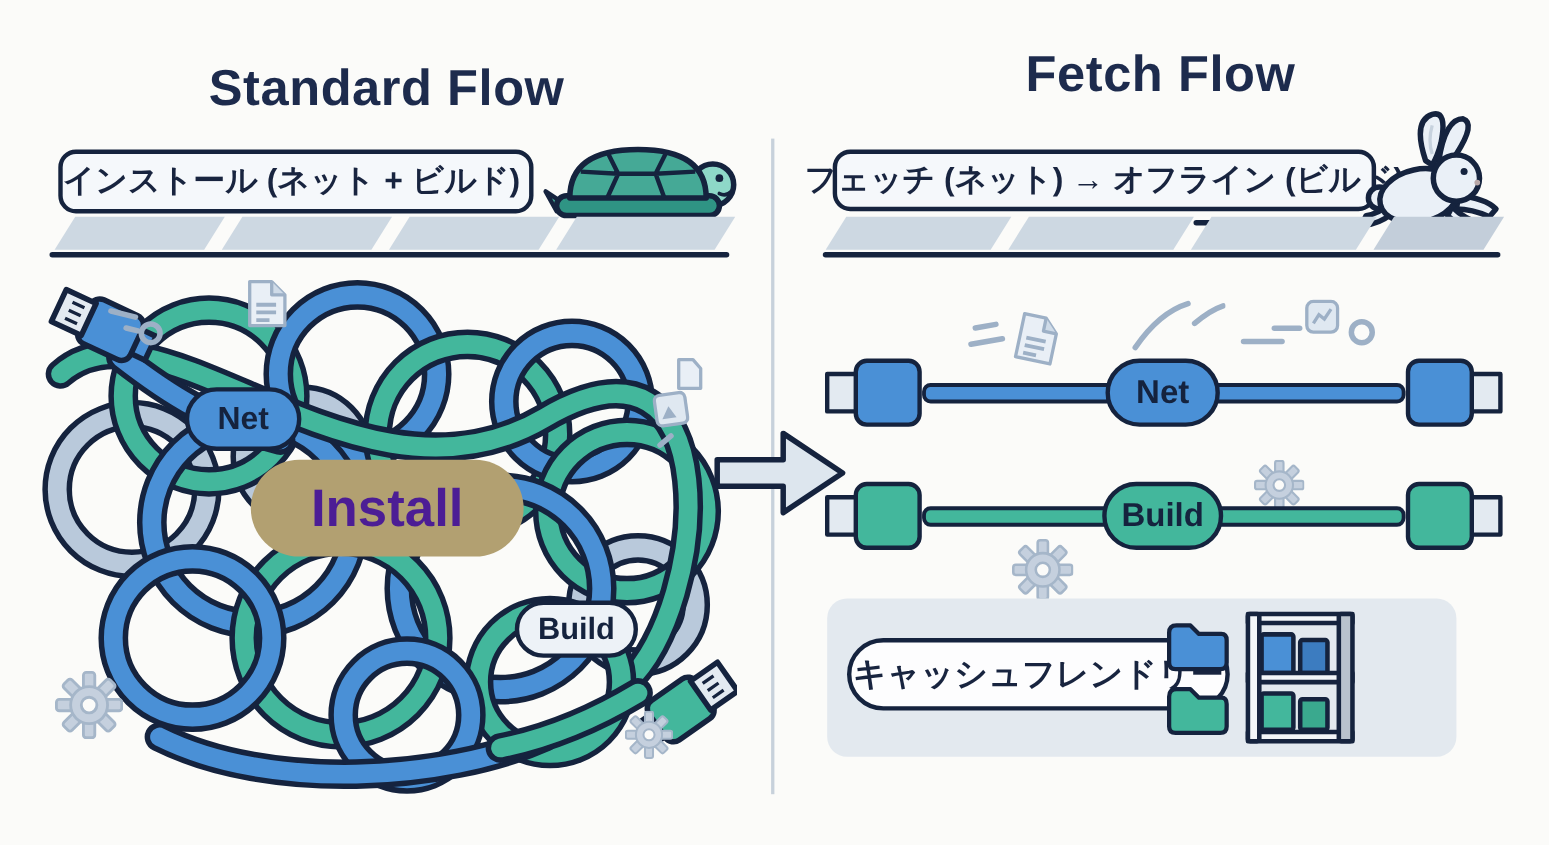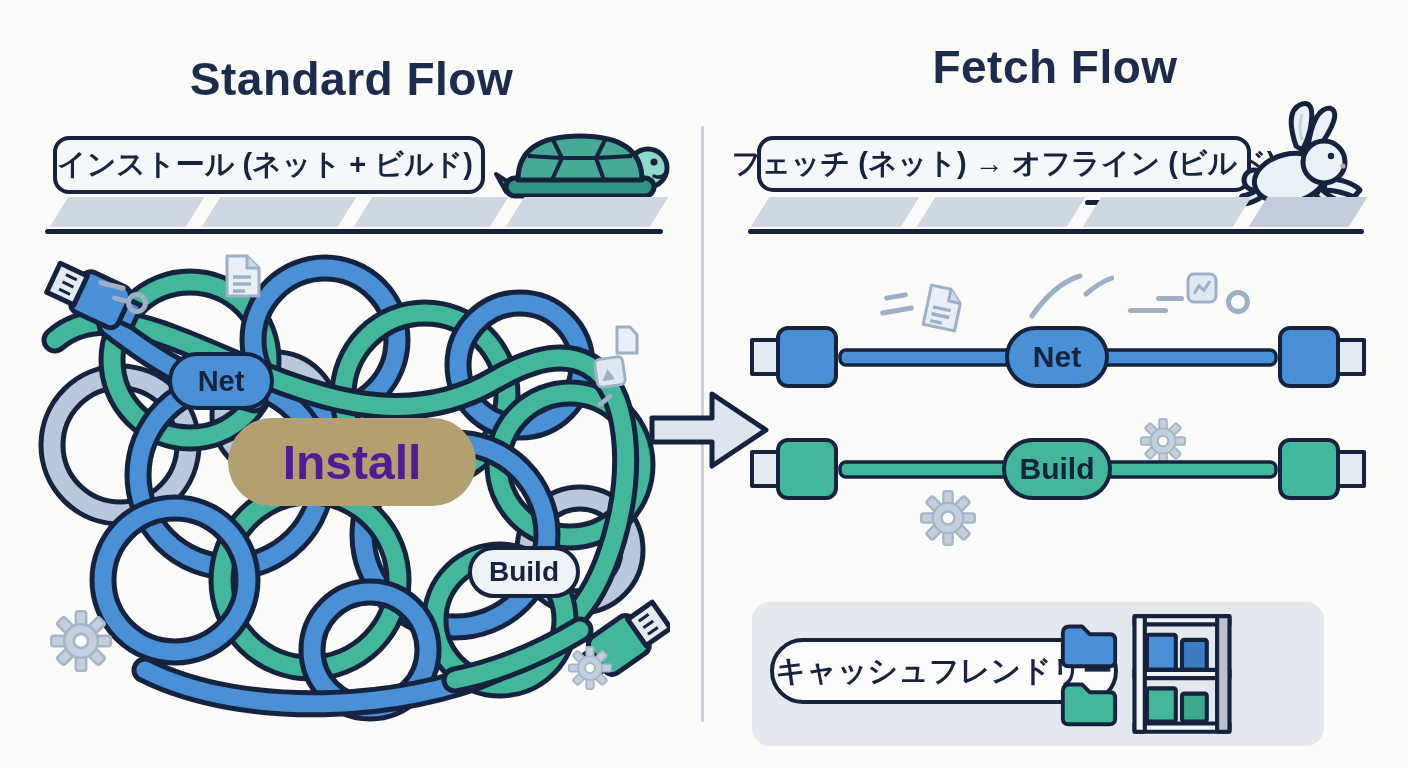--- a/index.html
+++ b/index.html
@@ -13,21 +13,21 @@
   .road-stripe{position:absolute;top:0;height:30px;background:#cdd8e2;transform:skewX(-32deg);}
   .road-line{position:absolute;height:5px;background:#15233e;border-radius:3px;}
   .pill{position:absolute;box-sizing:border-box;display:flex;align-items:center;justify-content:center;
         font-weight:800;color:#15233e;border-radius:40px;white-space:nowrap;}
   .pill.net-tangle{background:#4a90d6;border:4px solid #15233e;font-size:29px;}
   .pill.install{background:#b2a071;font-size:48px;border-radius:46px;color:#4c1d95;}
   .pill.build-tangle{background:#edf2f7;border:4px solid #15233e;font-size:28px;}
   .pill.cable-net{background:#4a90d6;border:4px solid #15233e;font-size:30px;border-radius:32px;}
   .pill.cable-build{background:#43b79c;border:4px solid #15233e;font-size:30px;border-radius:32px;}
   .divider{position:absolute;left:701px;top:126px;width:3px;height:596px;background:#c7d1db;}
-  .cache-panel{position:absolute;left:752px;top:602px;width:572px;height:144px;background:#e3e9ef;border-radius:18px;}
+  .cache-panel{position:absolute;left:752px;top:544px;width:572px;height:144px;background:#e3e9ef;border-radius:18px;}
   .cache-pill{position:absolute;left:18px;top:36px;width:348px;height:66px;box-sizing:border-box;
               background:#fdfdfe;border:4px solid #15233e;border-radius:33px;
               display:flex;align-items:center;justify-content:center;font-size:30px;font-weight:800;white-space:nowrap;}
   .dash{position:absolute;background:#9db0c6;border-radius:3px;}
   .dash.ink{background:#15233e;}
   .ring{position:absolute;border:5px solid #9db0c6;border-radius:50%;background:transparent;}
   
   .o{stroke:#15233e;stroke-width:27;fill:none;stroke-linecap:round;}
   .s{stroke-width:17;fill:none;stroke-linecap:round;}
   .blue{stroke:#4a90d6;} .teal{stroke:#43b79c;} .lite{stroke:#b9c9db;}

